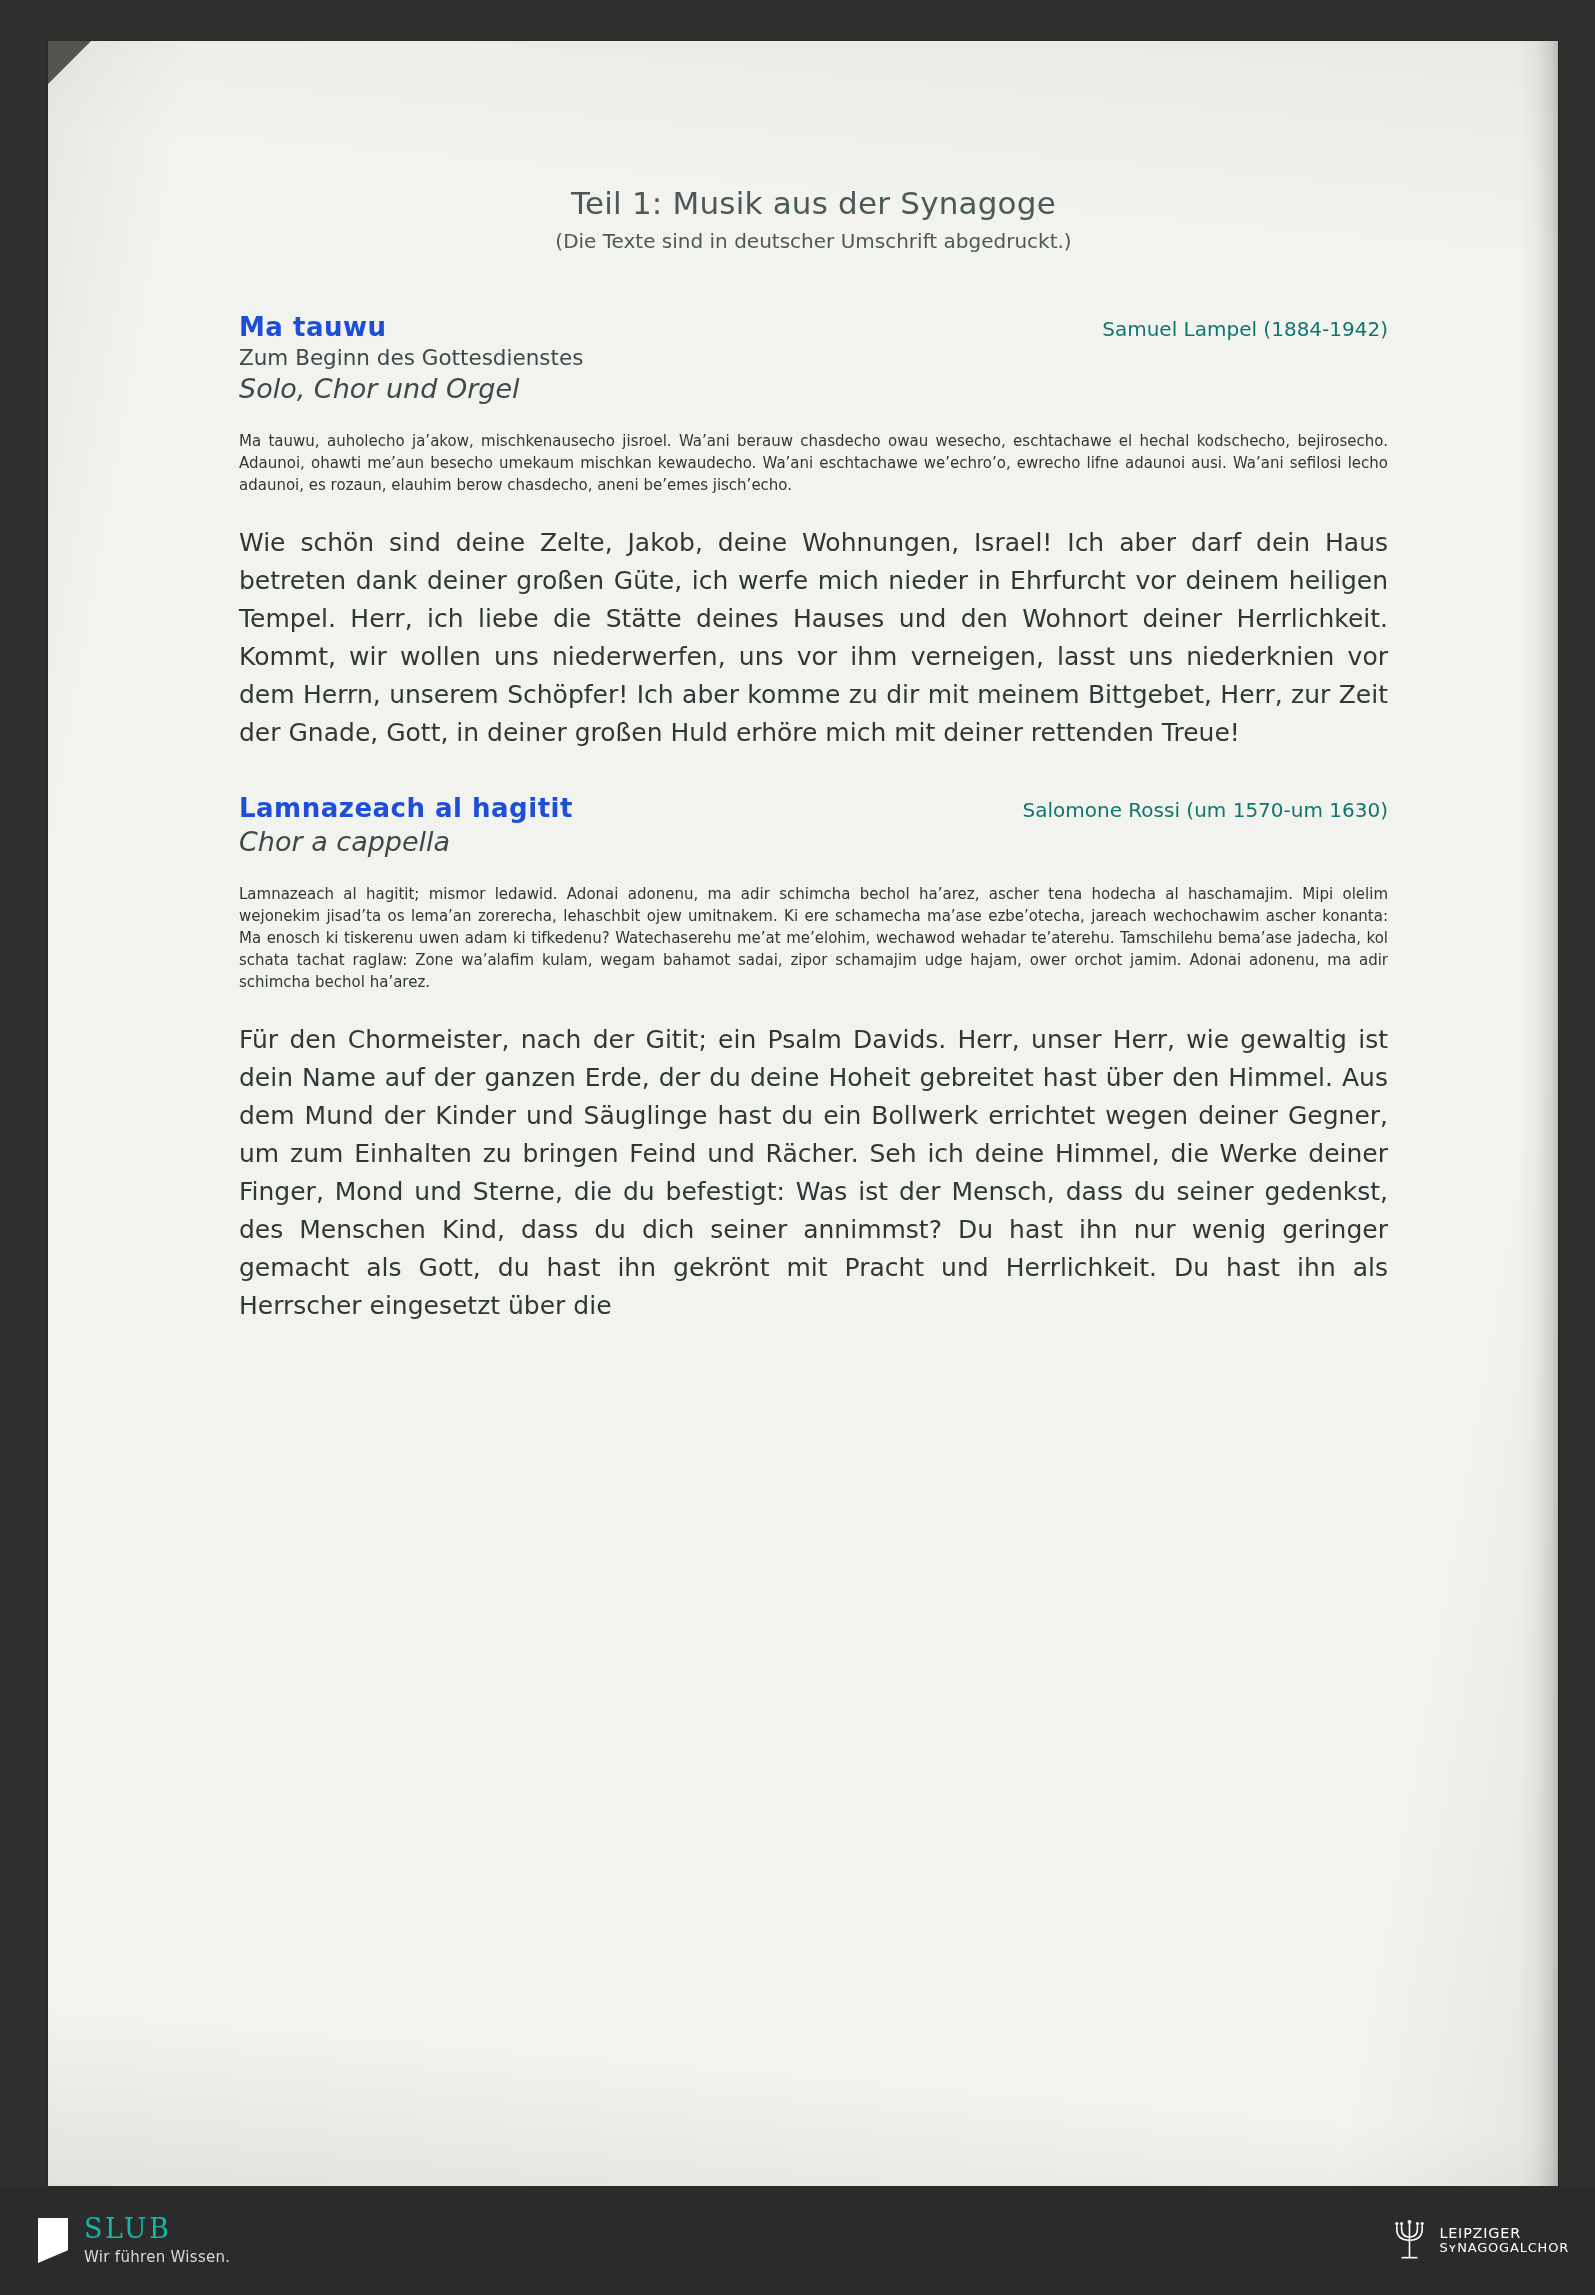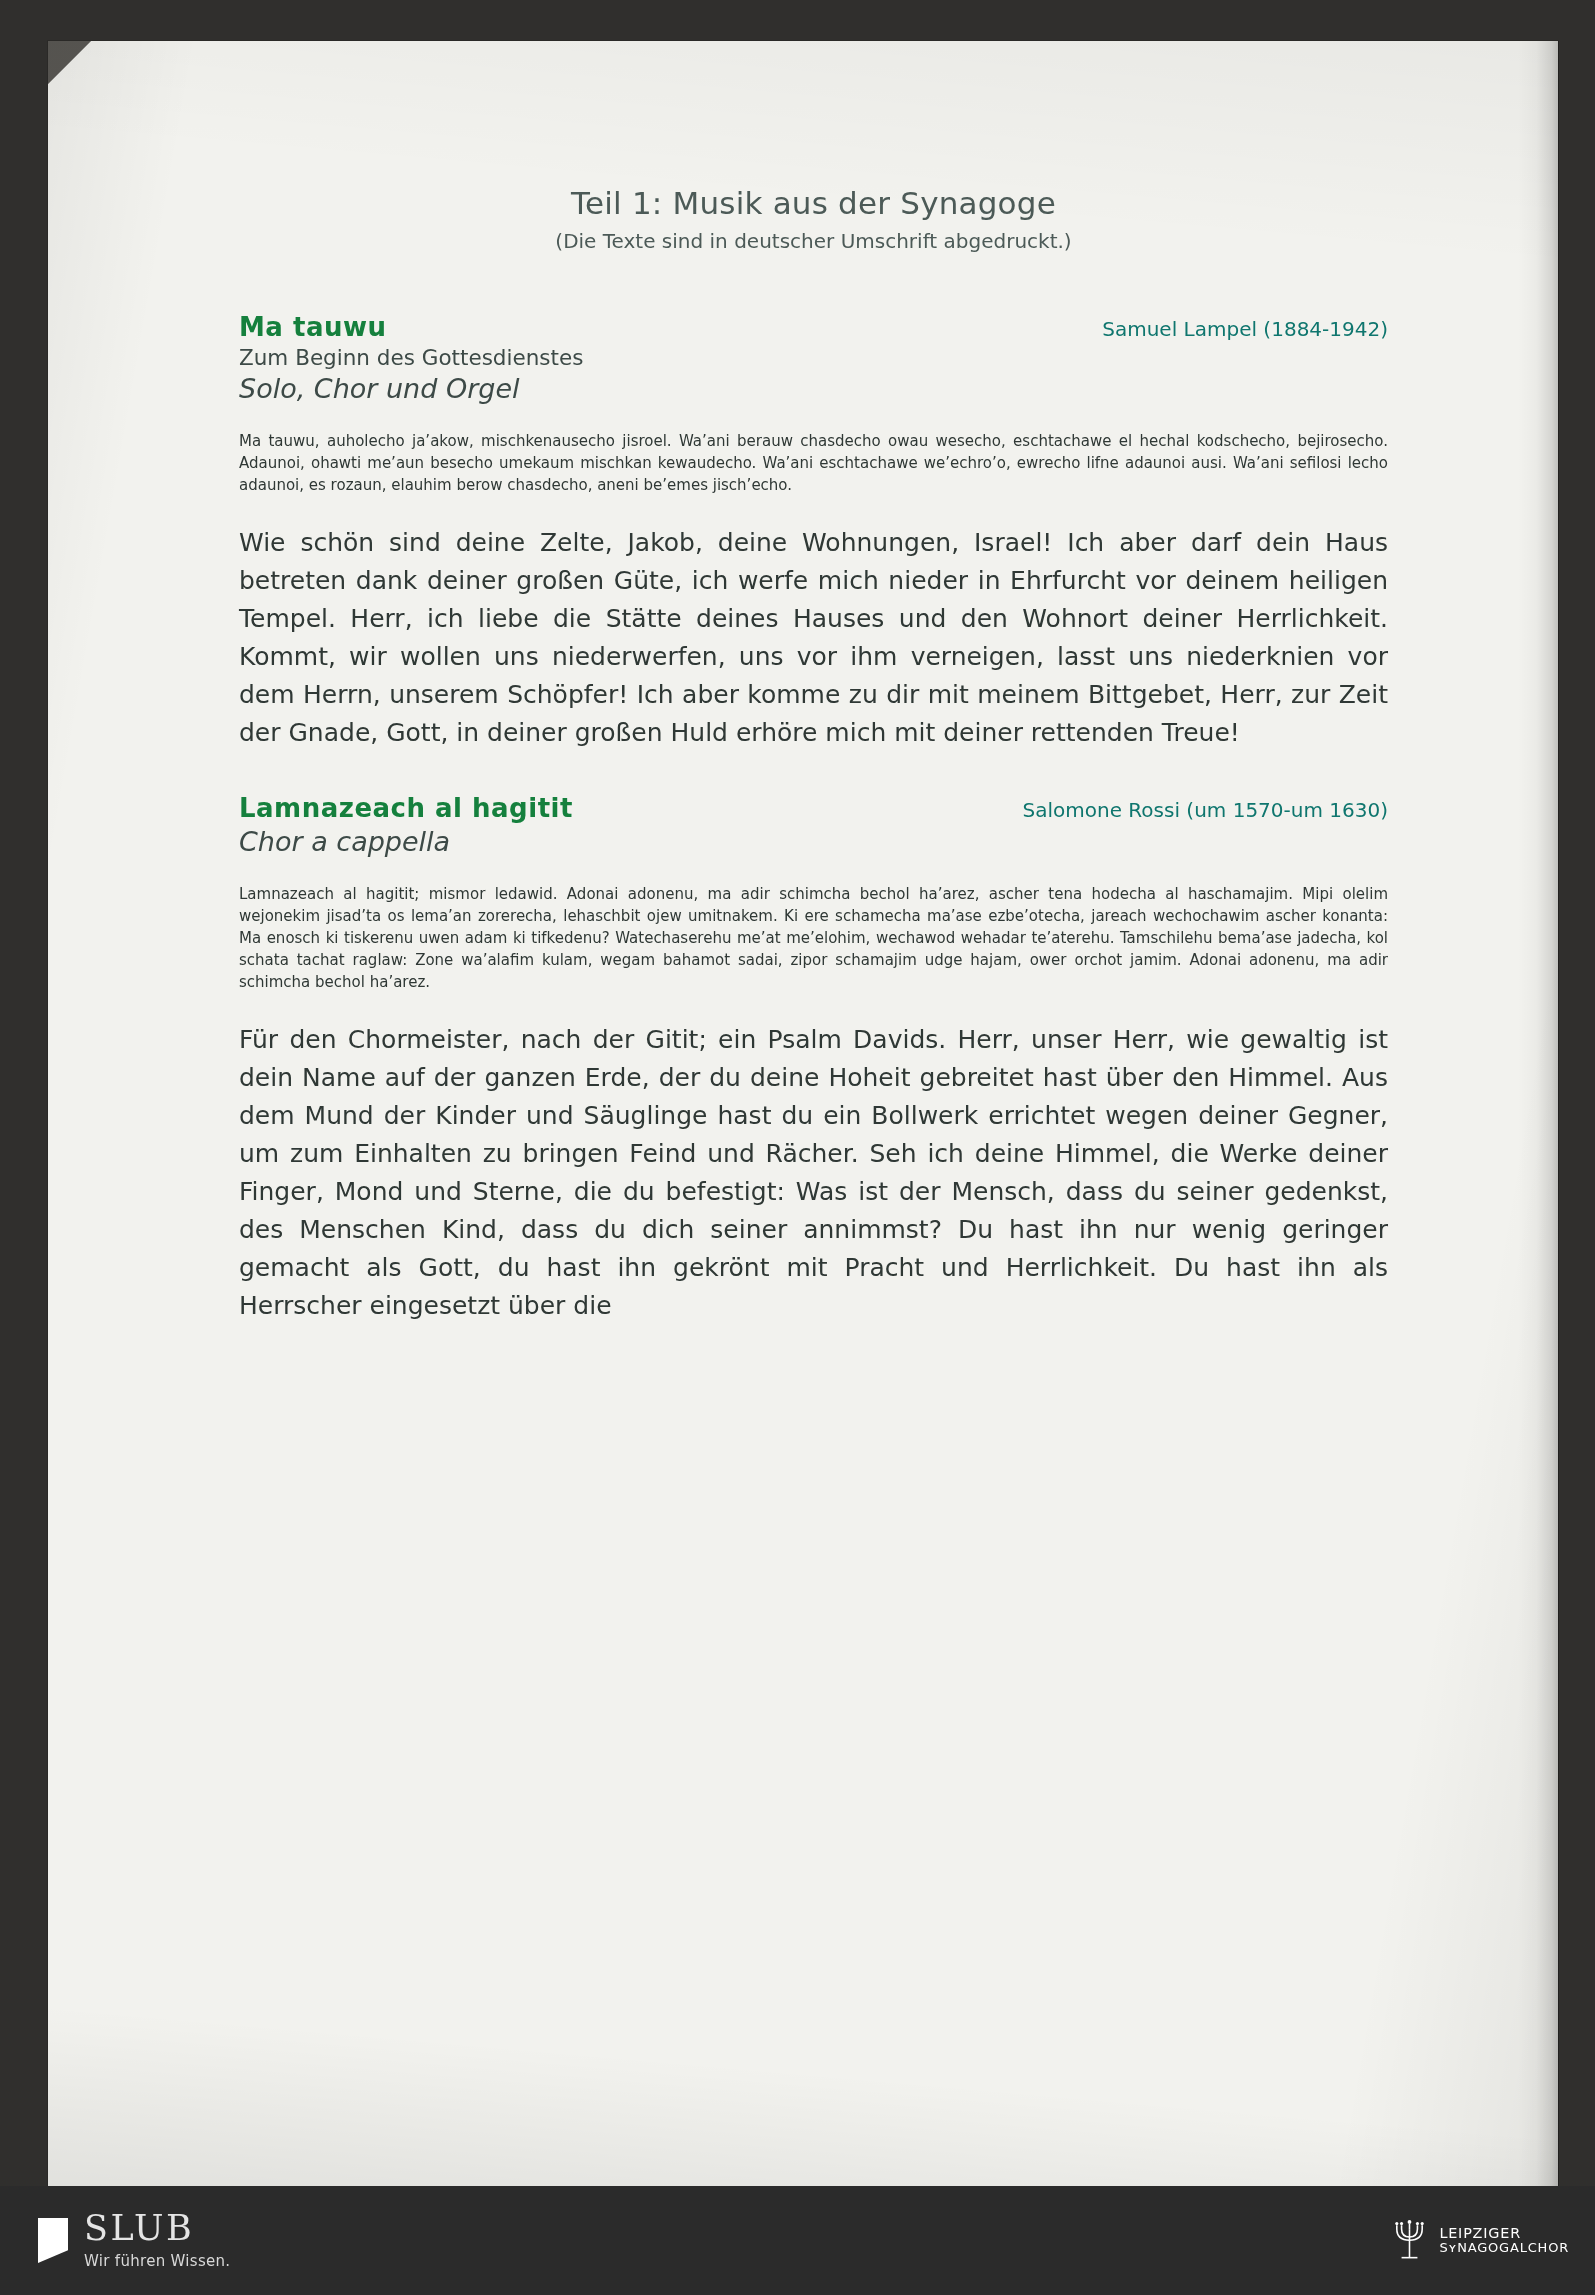--- a/index.html
+++ b/index.html
@@ -90,21 +90,21 @@
   .piece { margin-bottom: 0; }
   .piece-head {
     display: flex;
     align-items: baseline;
     justify-content: space-between;
     gap: 19px;
   }
   .piece-title {
     font-size: 26px;
     font-weight: bold;
-    color: #15803d;
+    color: #1d4ed8;
     letter-spacing: 0.5px;
     white-space: nowrap;
   }
   .piece-composer {
     font-size: 20px;
     color: #0f766e;
     white-space: nowrap;
   }
   .piece-occasion {
     font-size: 21.5px;
@@ -159,22 +159,22 @@
   }
   .slub-mark::after {
     content: "";
     position: absolute;
     left: 0; bottom: 0;
     width: 30px; height: 12.8px;
     background: #2b2b2b;
     clip-path: polygon(0 100%, 100% 0, 100% 100%);
   }
   .slub-text .slub-name {
-    color: #e5e5e5;
-    font-size: 35px;
+    color: #14b8a6;
+    font-size: 27px;
     letter-spacing: 2.4px;
     font-family: "DejaVu Serif", serif;
     line-height: 1;
   }
   .slub-text .slub-tag {
     color: #d8d8d8;
     font-size: 15px;
     margin-top: 6.4px;
     letter-spacing: 0.3px;
   }

